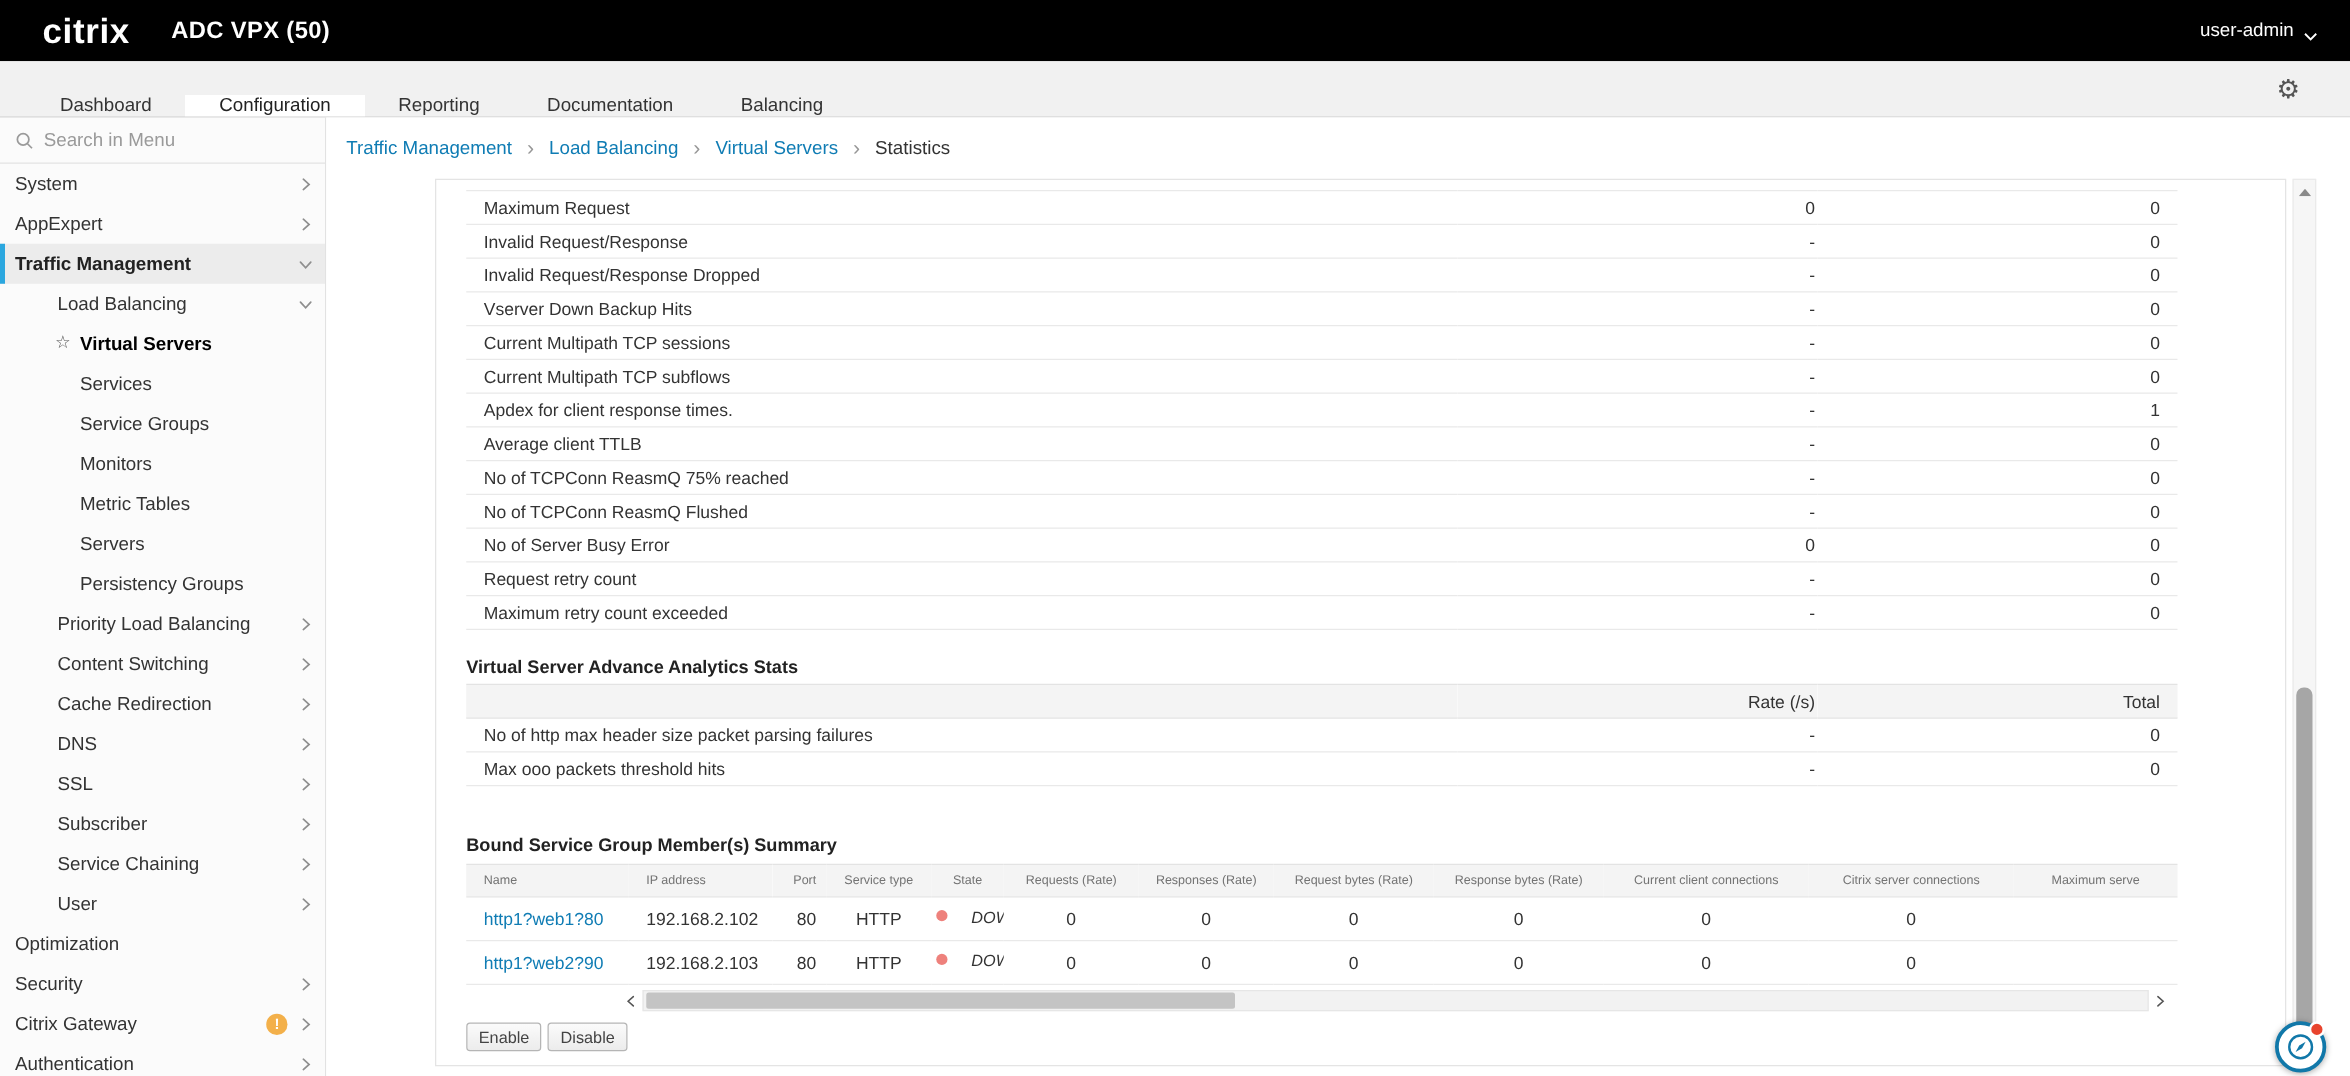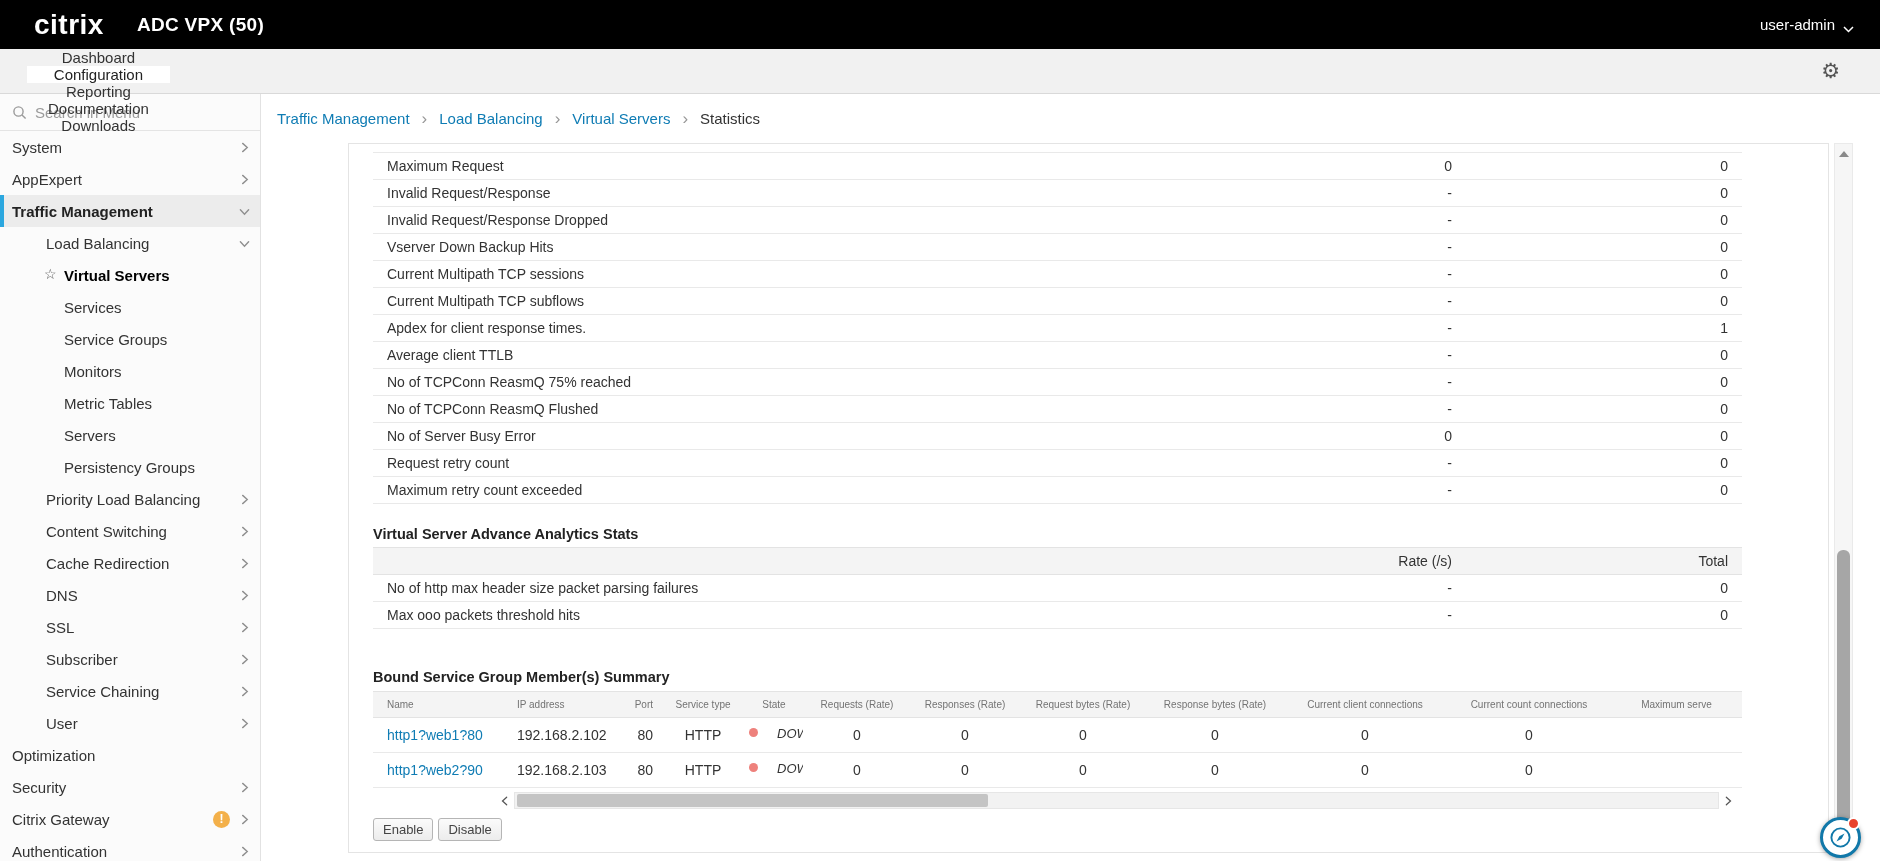--- a/index.html
+++ b/index.html
@@ -11,21 +11,21 @@
   .app { width:1880px; height:861px; position:relative; overflow:hidden; }
 
   
   .topbar { height:49px; background:#000; display:flex; align-items:center; padding:0 26px 0 34px; color:#fff; }
   .brand-logo { font-size:28px; font-weight:bold; letter-spacing:.5px; line-height:1; }
   .app-title { font-size:19px; font-weight:bold; margin-left:33px; letter-spacing:.3px; }
   .user-menu { margin-left:auto; display:flex; align-items:flex-end; gap:8px; font-size:15px; cursor:pointer; }
 
   
   .navtabs { height:45px; background:#f1f1f1; border-bottom:1px solid #d9d9d9; display:flex; align-items:stretch; padding-left:21px; position:relative; }
-  .tabs { display:flex; align-items:center;flex-direction:column; }
+  .tabs { display:flex; align-items:flex-end; }
   .tab { display:flex; align-items:center; padding:0 27px; font-size:15px; color:#333; cursor:pointer; white-space:nowrap; }
   .tab.active { background:#fff; color:#222; }
   .gear { position:absolute; right:40px; top:0; height:100%; display:flex; align-items:center; font-size:21px; color:#555; cursor:pointer; font-family:"DejaVu Sans", sans-serif; }
 
   
   .page-body { display:flex; height:767px; }
 
   
   .sidebar { width:261px; background:#fbfbfb; border-right:1px solid #e2e2e2; overflow:hidden; flex:none; }
   .search-row { height:37px; display:flex; align-items:center; gap:8px; padding:0 12px; border-bottom:1px solid #e4e4e4; }
@@ -109,21 +109,21 @@
         </svg>
     </div>
   </header>
 
   <nav class="navtabs">
     <div class="tabs" id="nav-tabs">
         <div class="tab">Dashboard</div>
         <div class="tab active">Configuration</div>
         <div class="tab">Reporting</div>
         <div class="tab">Documentation</div>
-        <div class="tab">Downloads</div>
+        <div class="tab">Balancing</div>
       </div>
     <span class="gear">⚙</span>
   </nav>
 
   <div class="page-body">
 
     <aside class="sidebar">
       <div class="search-row">
         <svg width="15" height="15" viewBox="0 0 15 15">
             <circle cx="6.5" cy="6.5" r="4.6" fill="none" stroke="#9a9a9a" stroke-width="1.4"></circle>
@@ -418,21 +418,21 @@
                 <th class="name">Name</th>
                 <th class="ip">IP address</th>
                 <th class="port">Port</th>
                 <th class="service">Service type</th>
                 <th class="state">State</th>
                 <th class="num">Requests (Rate)</th>
                 <th class="num">Responses (Rate)</th>
                 <th class="num">Request bytes (Rate)</th>
                 <th class="num">Response bytes (Rate)</th>
                 <th class="num">Current client connections</th>
-                <th class="num">Current count connections</th>
+                <th class="num">Citrix server connections</th>
                 <th class="max">Maximum serve</th>
               </tr>
             </thead>
           <tbody id="members-rows">
               <tr>
                 <td class="name"><span class="link">http1?web1?80</span></td>
                 <td class="ip">192.168.2.102</td>
                 <td class="port">80</td>
                 <td class="service">HTTP</td>
                 <td class="state"><span class="state-cell">

